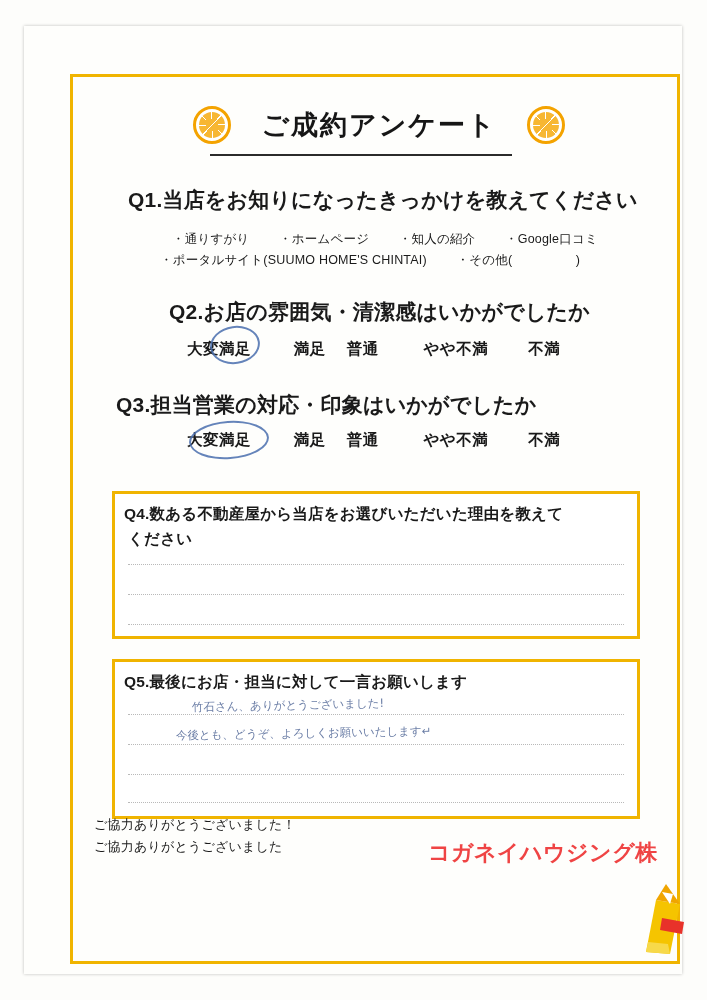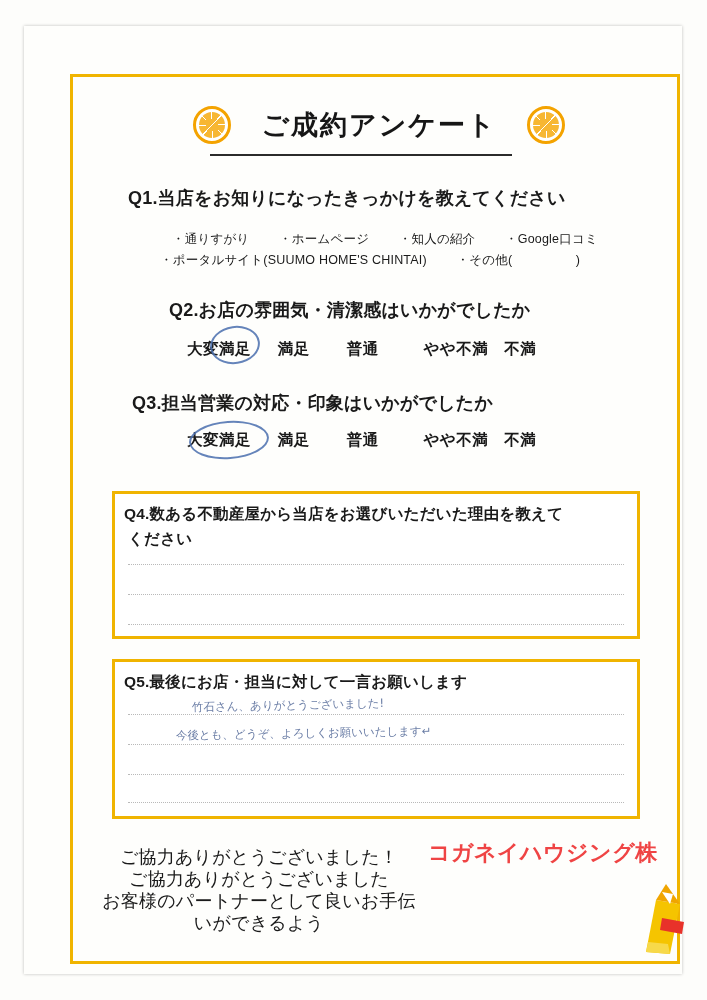--- a/index.html
+++ b/index.html
@@ -86,28 +86,28 @@
   .title-underline {
     position: absolute;
     left: 186px; top: 128px;
     width: 302px;
     height: 2px;
     background: #2b2b2b;
   }
   
   .q-head {
     position: absolute;
-    font-size: 18px;
+    font-size: 21px;
     font-weight: bold;
     letter-spacing: 0.2px;
     white-space: nowrap;
   }
   .q1-head { left: 104px; top: 160px; }
   .q2-head { left: 104px; top: 272px; margin-left: 41px; }
-  .q3-head { left: 108px; top: 365px; }
+  .q3-head { left: 92px; top: 365px; }
 
   .opt-line {
     position: absolute;
     font-size: 12.5px;
     white-space: nowrap;
     letter-spacing: 0.2px;
   }
   .q1-opts-1 { left: 148px; top: 205px; }
   .q1-opts-2 { left: 136px; top: 226px; }
   .q1-opts-1 span, .q1-opts-2 span { margin-right: 26px; }
@@ -116,24 +116,24 @@
     position: absolute;
     font-size: 15.5px;
     font-weight: bold;
     white-space: nowrap;
     letter-spacing: 0.5px;
   }
   .scale span { display: inline-block; }
   .q2-scale { left: 163px; top: 313px; }
   .q3-scale { left: 163px; top: 404px; }
   .scale .s1 { width: 86px; }
-  .scale .s2 { width: 64px; }
+  .scale .s2 { width: 64px; text-align: center; }
   .scale .s3 { width: 72px; }
   .scale .s4 { width: 76px; }
-  .scale .s5 { width: 50px; }
+  .scale .s5 { width: 50px; margin-left: 24px; }
 
   
   .ink-circle {
     position: absolute;
     border: 2px solid #3b5a9a;
     border-radius: 50%;
     opacity: 0.85;
     pointer-events: none;
   }
   .circle-q2 {
@@ -181,24 +181,23 @@
     font-size: 11.5px;
     white-space: nowrap;
     opacity: 0.9;
   }
   .hand-1 { left: 168px; top: 672px; transform: rotate(-1.2deg); }
   .hand-2 { left: 152px; top: 700px; transform: rotate(-1.0deg); }
 
   
   .footer-msg {
     position: absolute;
-    left: 70px; top: 820px;
+    left: 70px; top: 788px;
     width: 330px;
-    text-align: center;
-    font-size: 18px;
+    font-size: 13px;
     line-height: 22px;
     letter-spacing: 0.2px;
   }
   .company {
     position: absolute;
     left: 404px; top: 812px;
     width: 252px;
     font-size: 22px;
     font-weight: bold;
     line-height: 30px;
@@ -270,21 +269,20 @@
     <div class="dotline" style="left:104px; top:688px; width:496px;"></div>
     <div class="dotline" style="left:104px; top:718px; width:496px;"></div>
     <div class="dotline" style="left:104px; top:748px; width:496px;"></div>
     <div class="dotline" style="left:104px; top:776px; width:496px;"></div>
     <div class="hand hand-1">竹石さん、ありがとうございました!</div>
     <div class="hand hand-2">今後とも、どうぞ、よろしくお願いいたします↵</div>
 
     <div class="footer-msg">
       <div>ご協力ありがとうございました！</div>
       <div>ご協力ありがとうございました</div>
-      <div>お客様のパートナーとして良いお手伝いができるよう</div>
     </div>
 
     <div class="company">
       <div>コガネイハウジング株</div>
     </div>
 
     <svg class="pencil" viewBox="0 0 56 72">
       <polygon points="6,70 16,18 40,22 30,72" fill="#f5c400"></polygon>
       <polygon points="16,18 26,2 40,22" fill="#f0a500"></polygon>
       <polygon points="22,10 33,12 30,22" fill="#ffffff"></polygon>

